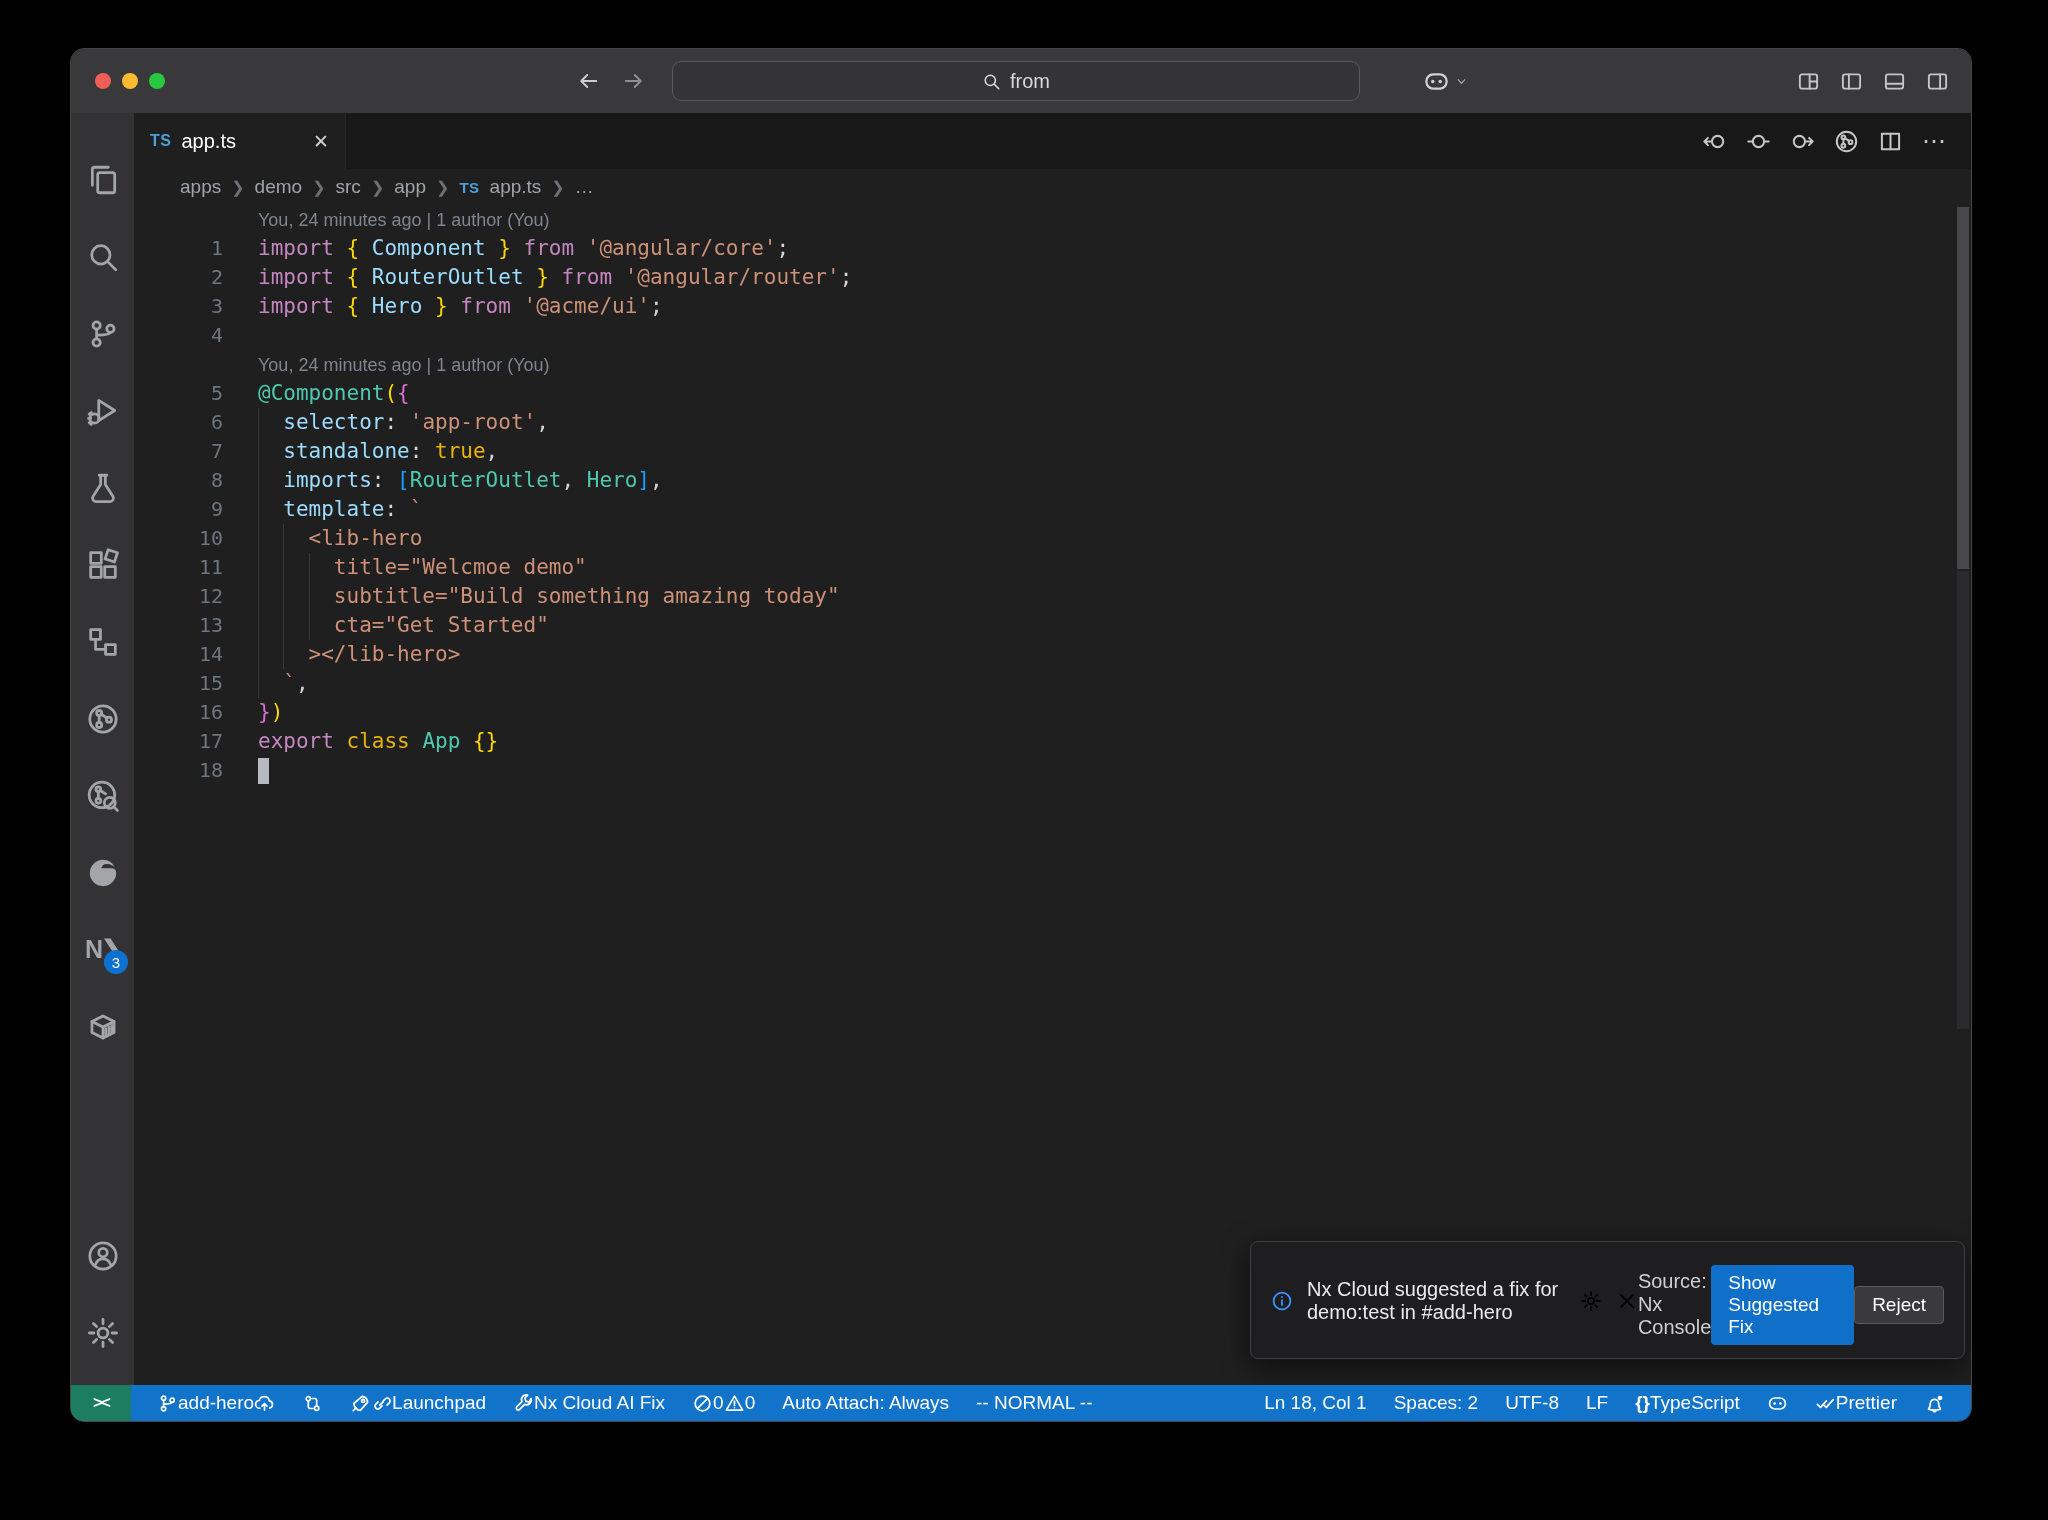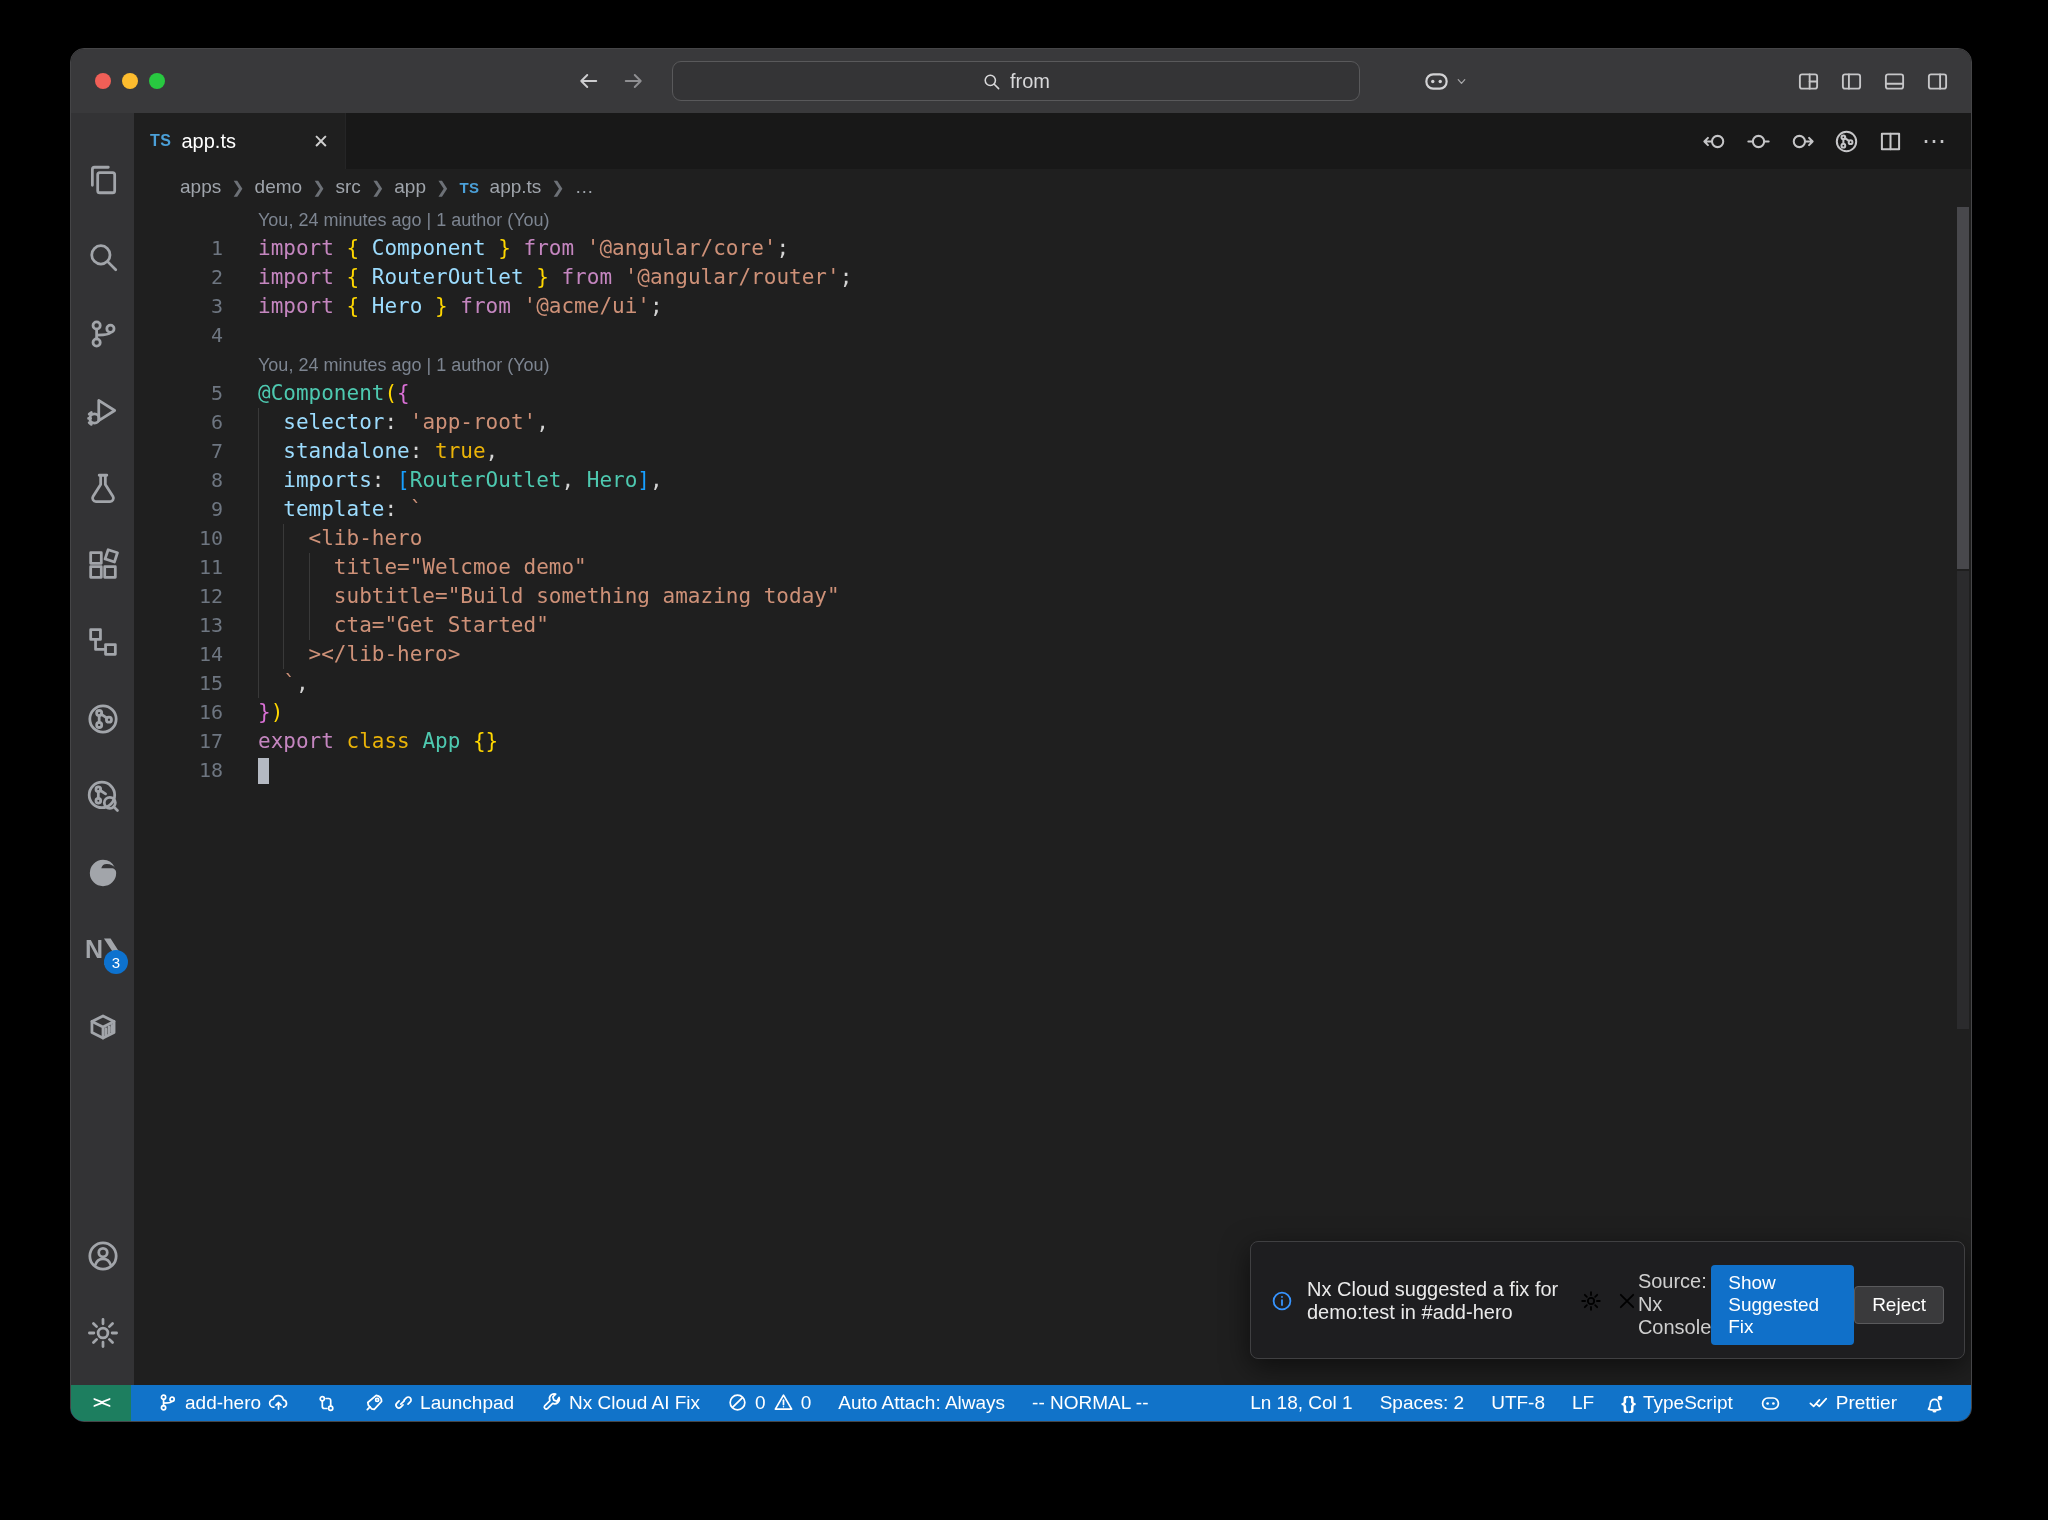--- a/index.html
+++ b/index.html
@@ -72,21 +72,21 @@
   #vscroll-thumb { position:absolute; right:2px; top:158px; width:12px; height:362px; background:#48484c; }
   #vscroll-track { position:absolute; right:2px; top:522px; width:12px; height:458px; background:#2b2b2d; }
 
   
   #statusbar { position:absolute; left:0; right:0; bottom:0; height:36px; background:#1173c9;
                display:flex; align-items:center; color:#fff; font-size:19px; }
   #remote-indicator { width:60px; height:36px; background:#1d7e5f; display:flex; align-items:center;
                       justify-content:center; font-weight:700; font-size:17px; letter-spacing:-2px; flex:none; }
   #status-left { display:flex; align-items:center; gap:27px; padding-left:26px; }
   #status-right { margin-left:auto; display:flex; align-items:center; gap:27px; padding-right:26px; }
-  .st-item { display:flex; align-items:flex-start; gap:7px; }
+  .st-item { display:flex; align-items:flex-end; gap:0; }
   .st-item .ic svg { width:21px; height:21px; }
   .st-txt-icon { font-weight:700; }
 
   
   #toast { position:absolute; left:1179px; top:1192px; width:715px; height:118px; background:#1e1e20;
            border:1px solid #404042; border-radius:8px; box-shadow:0 8px 28px rgba(0,0,0,.55);
            padding:16px 20px 14px 20px; display:flex; flex-direction:row; }
   #toast-head { display:flex; align-items:center; gap:14px; }
   #toast-title { font-size:20px; color:#eaeaea; flex:1; }
   #toast-head .ic svg { width:22px; height:22px; }

